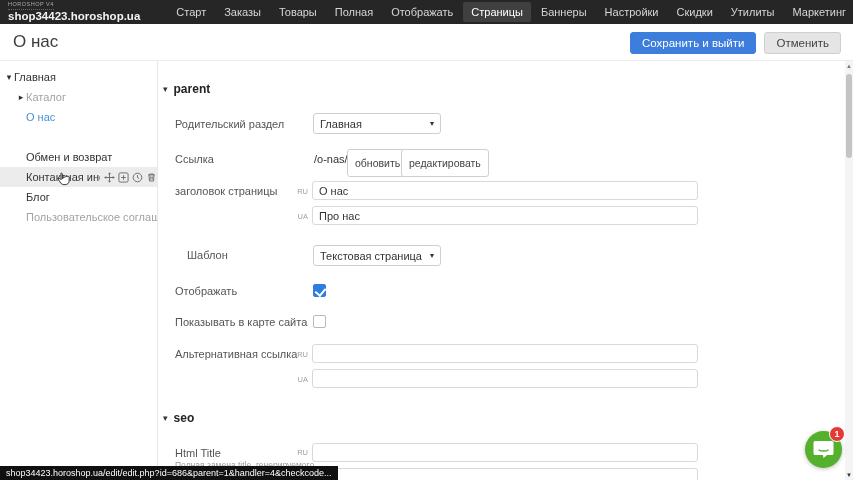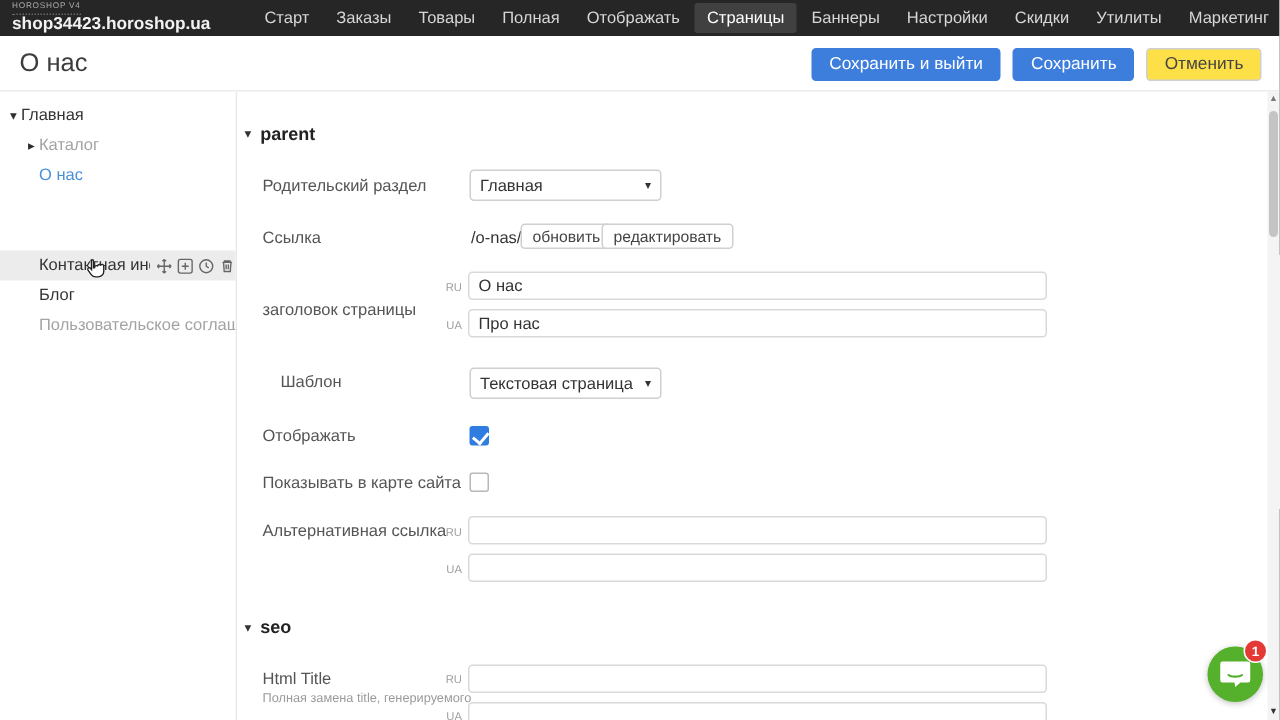--- a/index.html
+++ b/index.html
@@ -15,21 +15,21 @@
   .topnav { display:flex; align-items:center; margin-left:28px; gap:2px; }
   .topnav a { color:#d6d6d6; font-size:11px; text-decoration:none; padding:4px 8px; border-radius:2px; white-space:nowrap; cursor:pointer; }
   .topnav a.active { background:#404040; color:#fff; }
 
   
   .pagehead { position:absolute; left:0; top:24px; width:853px; height:37px; background:#fff; border-bottom:1px solid #ececec; display:flex; align-items:center; z-index:5; }
   .page-title { font-size:17px; font-weight:400; color:#3c3c3c; margin-left:13px; }
   .actions { position:absolute; right:12px; top:8px; display:flex; gap:8px; }
   .btn { font-size:11.5px; height:22px; padding:0 11px; border-radius:3px; border:1px solid transparent; display:flex; align-items:center; cursor:pointer; font-family:inherit; }
   .btn-primary { background:#3d7edd; border-color:#3d7edd; color:#fff; }
-  .btn-ghost { background:#fde047; border-color:#cfcfcf; color:#444; }
+  .btn-ghost { background:#e5e5e5; border-color:#cfcfcf; color:#444; }
 
   
   .sidebar { position:absolute; left:0; top:61px; width:157px; height:419px; background:#fff; z-index:4; }
   .vdivider { position:absolute; left:157px; top:61px; width:1px; height:419px; background:#e7e7e7; }
   .srow { position:absolute; left:0; width:157px; height:20px; display:flex; align-items:center; font-size:11px; color:#333; cursor:pointer; }
   .srow .tree-arrow { width:10px; font-size:9px; color:#2e2e2e; text-align:center; flex:0 0 auto; }
   .srow.lvl0 { padding-left:4px; }
   .srow.lvl1 { padding-left:16px; }
   .srow.lvl1.noarrow { padding-left:26px; }
   .srow.muted .slabel { color:#a3a3a3; }
@@ -38,27 +38,27 @@
   .slabel { white-space:nowrap; overflow:hidden; }
   .row-icons { display:flex; align-items:center; gap:3px; margin-left:4px; }
   .row-icons svg { width:11px; height:11px; display:block; cursor:pointer; }
 
   
   .form { position:absolute; left:158px; top:61px; width:687px; height:419px; background:#fff; }
   .abs { position:absolute; }
   .sec-head { font-size:12px; font-weight:bold; color:#222; display:flex; align-items:center; gap:6px; cursor:pointer; }
   .sec-arrow { font-size:9px; color:#333; }
   .flabel { font-size:11px; color:#555; }
-  .fhint { font-size:8.5px; color:#9a9a9a; }
+  .fhint { font-size:8.5px; color:#9a9a9a;text-decoration:underline; }
   .langtag { position:absolute; font-size:7.5px; color:#9f9f9f; width:14px; text-align:right; }
   .tinput { position:absolute; width:386px; height:19px; border:1px solid #d9d9d9; border-radius:3px; font-size:11px; color:#333; padding:0 6px; font-family:inherit; background:#fff; }
   .selectbox { position:absolute; width:128px; height:21px; border:1px solid #cfcfcf; border-radius:3px; background:#fff; font-size:11px; color:#333; display:flex; align-items:center; padding:0 6px; cursor:pointer; }
   .selectbox .sel-arrow { margin-left:auto; font-size:8px; color:#333; }
   .linkval { font-size:11px; color:#333; }
-  .minibtn { position:absolute; height:17px; padding:0 7px; background:#fff; border:1px solid #cfcfcf; border-radius:3px; font-size:10.5px; color:#444; display:flex; align-items:center; cursor:pointer; font-family:inherit; }
+  .minibtn { position:absolute; height:28px; padding:0 7px; background:#fff; border:1px solid #cfcfcf; border-radius:3px; font-size:10.5px; color:#444; display:flex; align-items:center; cursor:pointer; font-family:inherit; }
   .checkbox { position:absolute; width:13px; height:13px; border:1px solid #b8b8b8; border-radius:2px; background:#fff; cursor:pointer; }
   .checkbox.checked { background:#2f7de1; border-color:#2f7de1; }
   .checkbox.checked::after { content:""; position:absolute; left:3px; top:1px; width:5px; height:8px; border:solid #fff; border-width:0 2px 2px 0; transform:rotate(40deg); }
 
   
   .scrollbar { position:absolute; right:0; top:61px; width:8px; height:419px; background:#f4f4f4; z-index:6; }
   .scroll-btn { position:absolute; left:0; width:8px; height:10px; font-size:6px; color:#777; text-align:center; line-height:10px; cursor:pointer; }
   .scroll-up { top:0; }
   .scroll-down { bottom:0; color:#333; }
   .scroll-thumb { position:absolute; left:1px; top:13px; width:6px; height:84px; background:#c4c4c4; border-radius:3px; cursor:pointer; }
@@ -94,37 +94,39 @@
       <a>Маркетинг</a>
 
     </nav>
 
   </header>
 
   <div class="pagehead">
     <h1 class="page-title">О нас</h1>
     <div class="actions">
       <button class="btn btn-primary">Сохранить и выйти</button>
-      <button class="btn btn-primary">Сохранить</button>
       <button class="btn btn-ghost">Отменить</button>
     </div>
   </div>
 
   <aside class="sidebar">
     <div class="srow lvl0" style="top:6px">
       <span class="tree-arrow">▾</span>
       <span class="slabel">Главная</span>
     </div>
     <div class="srow lvl1 muted" style="top:26px">
       <span class="tree-arrow">▸</span>
       <span class="slabel">Каталог</span>
     </div>
     <div class="srow lvl1 noarrow active" style="top:46px">
       <span class="slabel">О нас</span>
     </div>
+    <div class="srow lvl1 noarrow" style="top:86px">
+      <span class="slabel">Обмен и возврат</span>
+    </div>
     <div class="srow lvl1 noarrow hovered" style="top:106px">
       <span class="slabel">Контактная инфор</span>
       <span class="row-icons">
         <svg viewBox="0 0 12 12" fill="none" stroke="#666" stroke-width="1">
           <path d="M6 1v10M1 6h10M6 1 4.7 2.3M6 1l1.3 1.3M6 11l-1.3-1.3M6 11l1.3-1.3M1 6l1.3-1.3M1 6l1.3 1.3M11 6 9.7 4.7M11 6 9.7 7.3"></path>
         </svg>
         <svg viewBox="0 0 12 12" fill="none" stroke="#666" stroke-width="1">
           <rect x="1" y="1" width="10" height="10" rx="1.5"></rect>
             <path d="M6 3.5v5M3.5 6h5"></path>
         </svg>
@@ -157,21 +159,21 @@
     <div class="selectbox" style="left:155px; top:52px">
       <span>Главная</span>
       <span class="sel-arrow">▾</span>
     </div>
 
     <div class="flabel abs" style="left:17px; top:92px">Ссылка</div>
     <div class="linkval abs" style="left:156px; top:92px">/o-nas/</div>
     <button class="minibtn" style="left:189px; top:88px">обновить</button>
     <button class="minibtn" style="left:243px; top:88px">редактировать</button>
 
-    <div class="flabel abs" style="left:17px; top:140px">заголовок страницы</div>
+    <div class="flabel abs" style="left:17px; top:124px">заголовок страницы</div>
     <span class="langtag" style="left:136px; top:126px">RU</span>
     <input class="tinput" style="left: 154px; top: 120px;" value="О нас">
     <span class="langtag" style="left:136px; top:151px">UA</span>
     <input class="tinput" style="left: 154px; top: 145px;" value="Про нас">
 
     <div class="flabel abs" style="left:29px; top:188px">Шаблон</div>
     <div class="selectbox" style="left:155px; top:184px">
       <span>Текстовая страница</span>
       <span class="sel-arrow">▾</span>
     </div>
@@ -200,20 +202,21 @@
     <span class="langtag" style="left:136px; top:412px">UA</span>
     <input class="tinput" style="left: 154px; top: 407px;" value="">
   </main>
 
   <div class="scrollbar">
     <div class="scroll-btn scroll-up">▲</div>
     <div class="scroll-thumb"></div>
     <div class="scroll-btn scroll-down">▼</div>
   </div>
 
+  <div class="statusbar">shop34423.horoshop.ua/edit/edit.php?id=686&amp;parent=1&amp;handler=4&amp;checkcode...</div>
 
   <div class="chat-btn">
     <svg viewBox="0 0 21 19">
       <path d="M2 1h17a1.5 1.5 0 0 1 1.5 1.5v11A1.5 1.5 0 0 1 19 15h-5l-3.5 3-0.5-3H2A1.5 1.5 0 0 1 .5 13.5v-11A1.5 1.5 0 0 1 2 1z" fill="#fff"></path>
       <path d="M6 10c1.5 1.4 7.5 1.4 9 0" fill="none" stroke="#55b02c" stroke-width="1.4" stroke-linecap="round"></path>
     </svg>
     <div class="chat-badge">1</div>
   </div>
 
   <svg class="cursor" viewBox="0 0 24 24">

